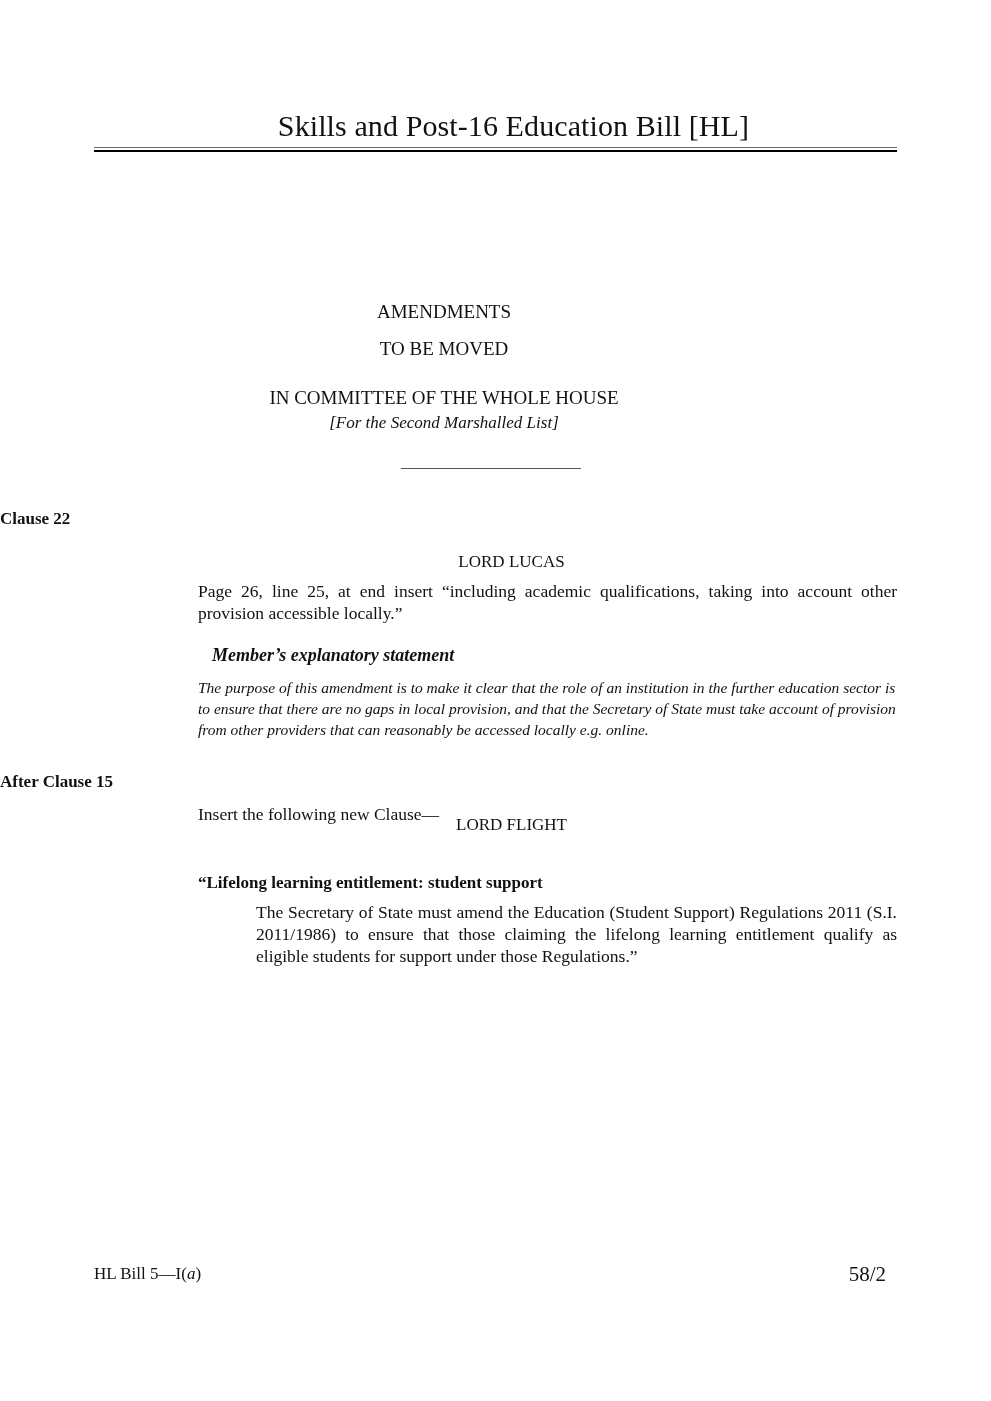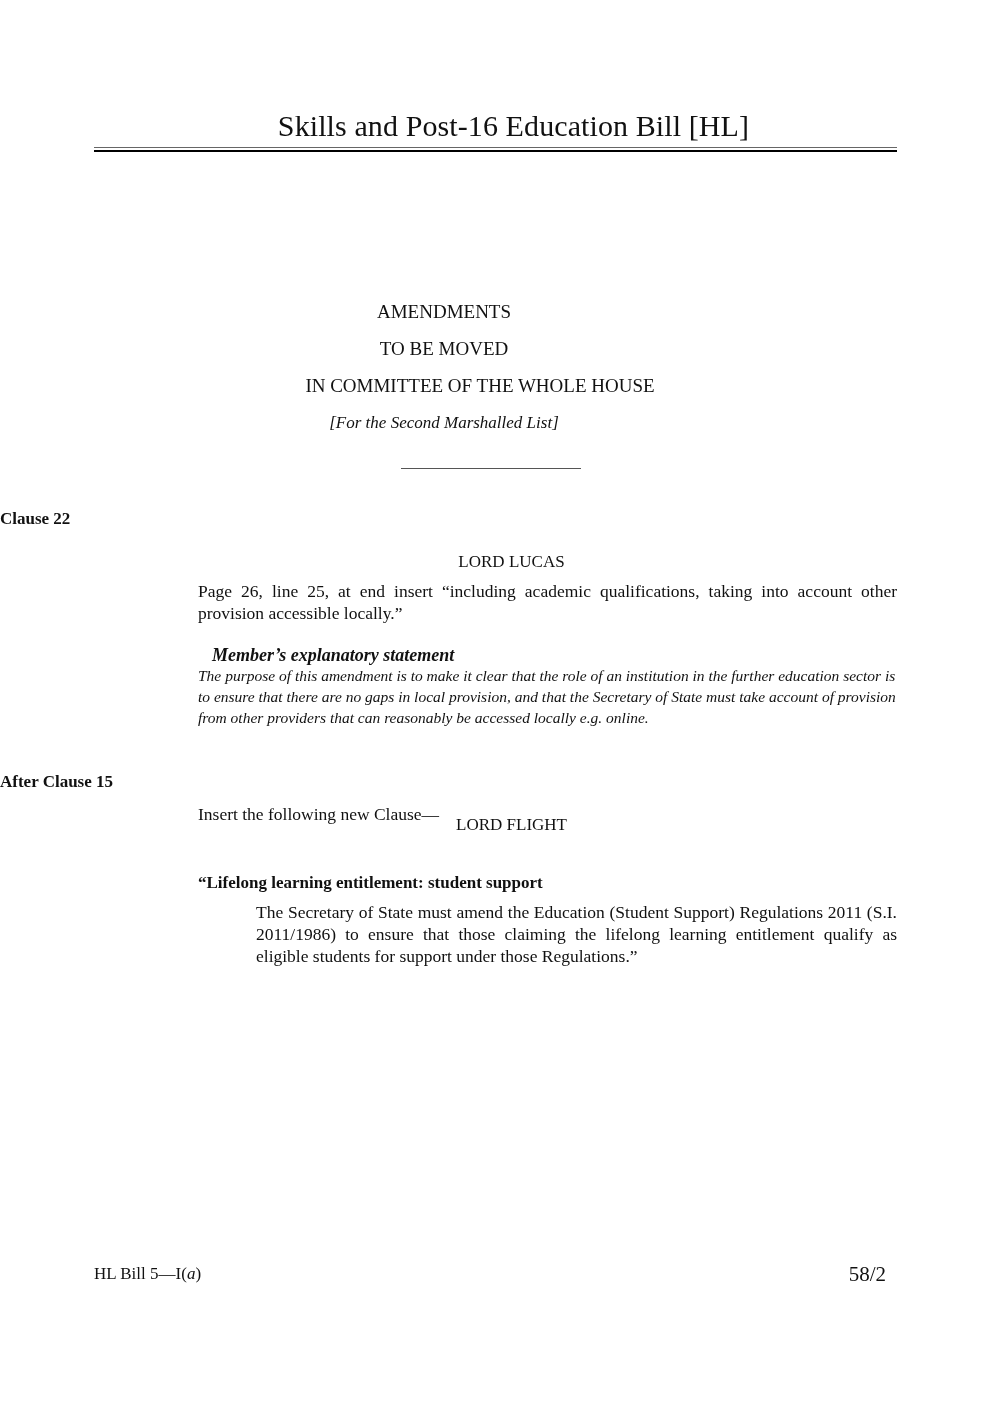--- a/index.html
+++ b/index.html
@@ -74,20 +74,21 @@
       font-size: 18px;
       font-weight: bold;
       font-style: italic;
       line-height: 20px;
     }
     .exp-body {
       left: 198px; width: 699px;
       font-size: 15.5px;
       font-style: italic;
       line-height: 21px;
+      margin-top: 12px;
     }
     .clause-title {
       left: 198px; width: 699px;
       font-size: 17px;
       font-weight: bold;
       line-height: 22px;
     }
     .clause-body {
       left: 256px; width: 641px;
       font-size: 17.5px;
@@ -111,21 +112,21 @@
 <body>
 
 <div>
 
   <div class="abs title">Skills and Post-16 Education Bill [HL]</div>
   <div class="abs rule-thin"></div>
   <div class="abs rule-thick"></div>
 
   <div class="abs center-line" style="top:300px;">AMENDMENTS</div>
   <div class="abs center-line" style="top:337px;">TO BE MOVED</div>
-  <div class="abs center-line" style="top:374px;padding-left:36px;">IN COMMITTEE OF THE WHOLE HOUSE</div>
+  <div class="abs center-line" style="top:386px;">IN COMMITTEE OF THE WHOLE HOUSE</div>
   <div class="abs center-line italic" style="top:411px;">[For the Second Marshalled List]</div>
 
   <div class="abs short-rule"></div>
 
   <div class="abs bold-heading" style="top:508px;">Clause 22</div>
   <div class="abs member" style="top:551px;">LORD LUCAS</div>
   <div class="abs para" style="top:580px;">Page 26, line 25, at end insert “including academic qualifications, taking into account other provision accessible locally.”</div>
 
   <div class="abs exp-title" style="top:645px;">Member’s explanatory statement</div>
   <div class="abs exp-body" style="top:665px;">The purpose of this amendment is to make it clear that the role of an institution in the further education sector is to ensure that there are no gaps in local provision, and that the Secretary of State must take account of provision from other providers that can reasonably be accessed locally e.g. online.</div>

